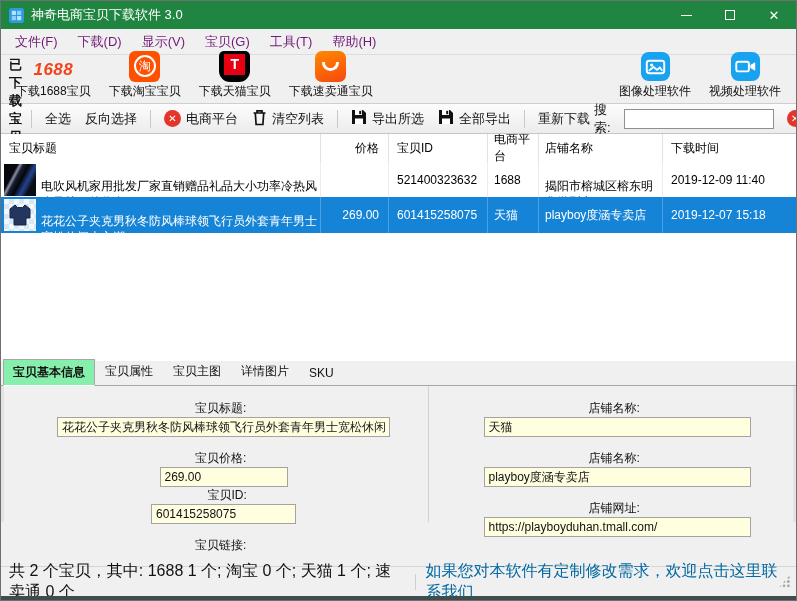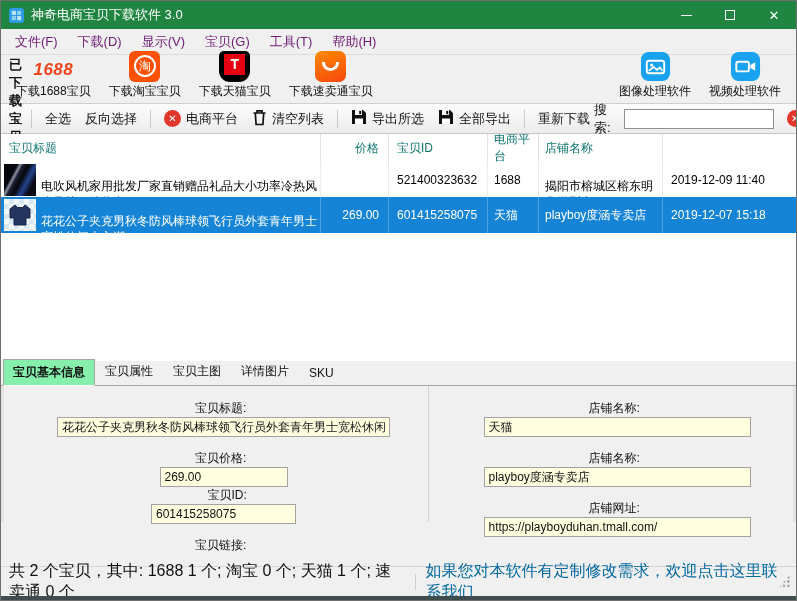--- a/index.html
+++ b/index.html
@@ -38,21 +38,21 @@
   .lt-title { font-weight:bold; }
   .lt-sep { width:1px; height:18px; background:#c9c9c9; margin:0 9px; flex:none; }
   .lt-btn { display:flex; align-items:center; gap:5px; padding:0 4px; white-space:nowrap; }
   .lt-btn + .lt-btn { margin-left:6px; }
   .icon-x-circle { width:17px; height:17px; border-radius:50%; background:#e3362b; color:#fff; display:flex; align-items:center; justify-content:center; font-size:10px; font-weight:bold; flex:none; }
   .search-group { margin-left:auto; display:flex; align-items:center; gap:13px; }
   .search-input { width:150px; height:20px; border:1px solid #8f8f8f; background:#fff; font-size:12px; padding:0 4px; font-family:inherit; }
 
   
   .table { flex:1; background:#fff; display:flex; flex-direction:column; overflow:hidden; font-size:12px; }
-  .thead { flex:none; height:28px; display:flex; align-items:center; color:#0f766e; }
+  .thead { flex:none; height:28px; display:flex; align-items:center; color:#000000; }
   .thead > div { border-right:1px solid #e2e2e2; height:100%; display:flex; align-items:center; }
   .trow { flex:none; display:flex; align-items:stretch; }
   .trow > div { border-right:1px solid #ededed; display:flex; align-items:center; }
   .trow.selected { background:#1584d6; color:#fff; }
   .trow.selected > div { border-right:1px solid #4da0e2; }
   .col-title { width:320px; padding-left:8px; }
   .col-price { width:68px; justify-content:flex-end; padding-right:9px; }
   .col-id { width:99px; padding-left:8px; }
   .col-platform { width:51px; padding-left:6px; }
   .col-shop { width:124px; padding-left:6px; }
@@ -235,20 +235,21 @@
     </span>
   </div>
 
   <div class="table">
     <div class="thead">
       <div class="col-title">宝贝标题</div>
       <div class="col-price">价格</div>
       <div class="col-id">宝贝ID</div>
       <div class="col-platform">电商平台</div>
       <div class="col-shop">店铺名称</div>
+      <div class="col-time">下载时间</div>
     </div>
 
     <div class="trow row1">
       <div class="cell-title">
         <span class="thumb thumb-dryer"></span>
         <span class="two-line">电吹风机家用批发厂家直销赠品礼品大小功率冷热风吹风筒一件代发</span>
       </div>
       <div class="col-price"></div>
       <div class="col-id">521400323632</div>
       <div class="col-platform">1688</div>

